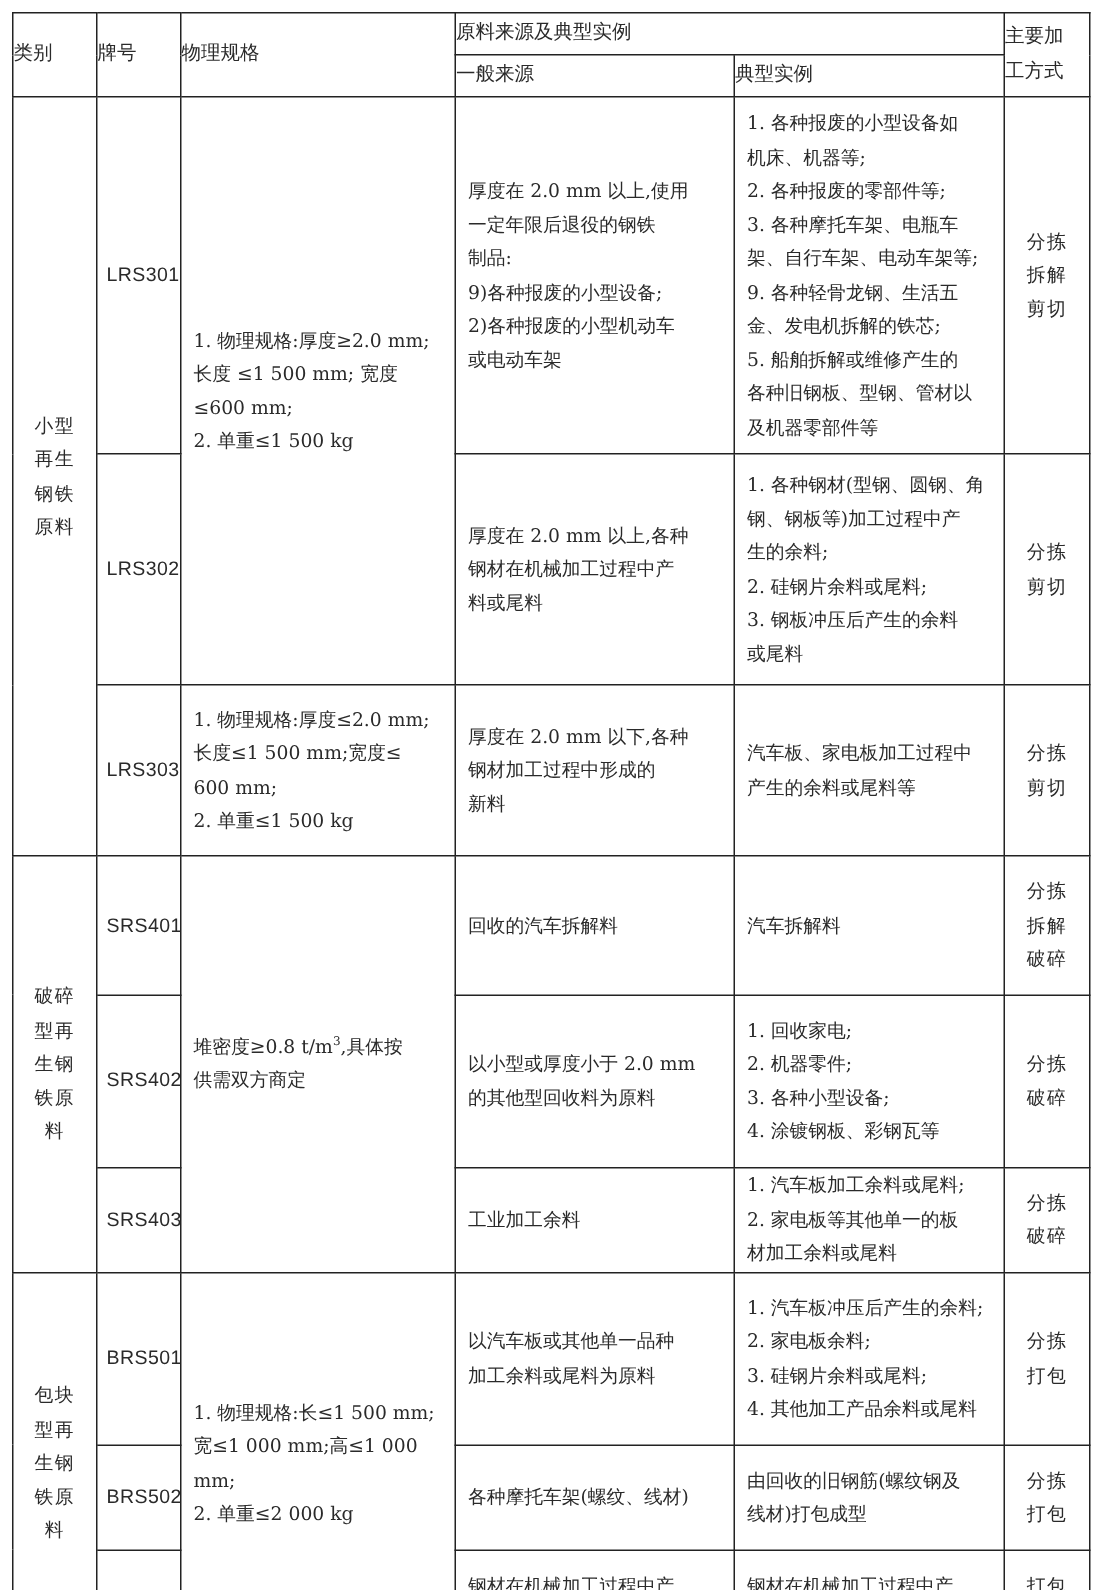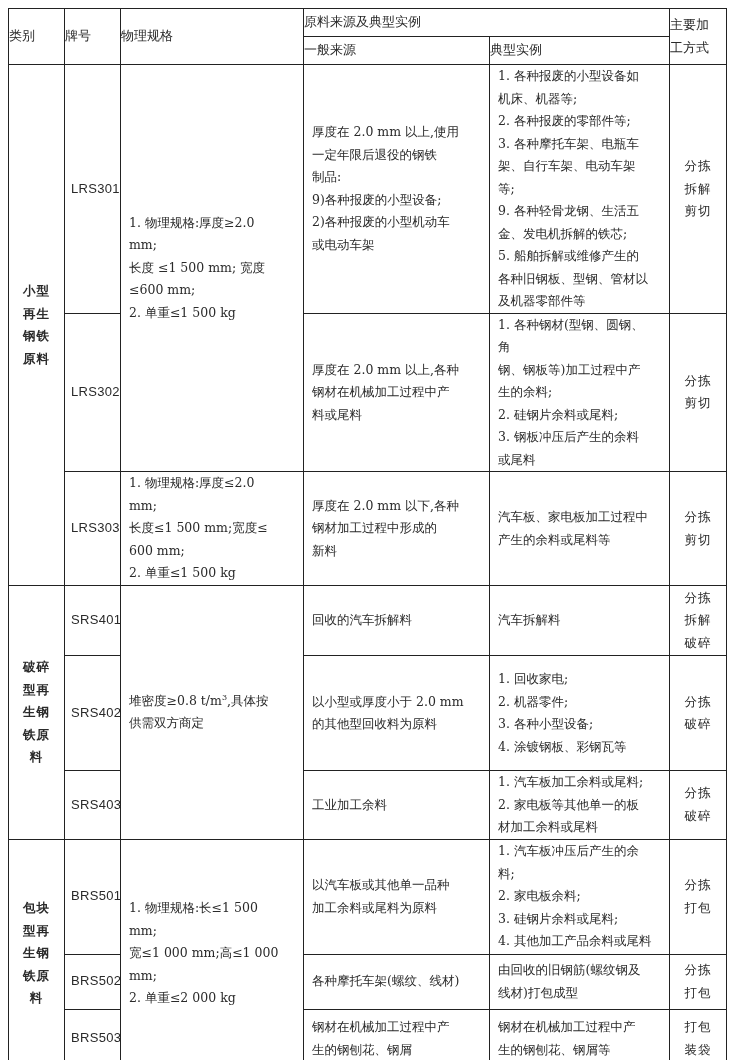--- a/index.html
+++ b/index.html
@@ -3,24 +3,24 @@
 <meta charset="utf-8">
 <style>
   html, body { margin: 0; padding: 0; background: #ffffff; }
   body { width: 734px; height: 1060px; position: relative; overflow: hidden;
          font-family: "DejaVu Serif", "Liberation Serif", serif; color: #2a2a2a; }
   table { position: absolute; left: 8px; top: 8px; border-collapse: collapse;
           table-layout: fixed; width: 718px; }
   td, th { border: 1.5px solid #222; font-weight: normal; font-size: 12.5px;
            line-height: 22.5px; padding: 0; vertical-align: middle; }
   th { text-align: left; font-size: 13px; }
-  .l { text-align: left; padding: 0 17px 0 8px; }
+  .l { text-align: left; padding: 0 0 0 8px; }
   .code { text-align: left; padding-left: 6px; font-family: Liberation Sans, sans-serif; font-size: 13px; letter-spacing: 0.3px; }
-  .cat { text-align: center; padding: 0 10px; letter-spacing: 1px; font-weight: bold; }
-  .proc { text-align: center; padding: 0 8px; letter-spacing: 1px; }
+  .cat { text-align: center; padding: 0 10px; letter-spacing: 1px; }
+  .proc { text-align: center; padding: 12px 8px; letter-spacing: 1px; }
   .line { display: block; }
   sup { font-size: 8px; line-height: 0; }
 </style>
 </head>
 <body>
 
 <table>
   <colgroup>
     <col style="width:56px">
     <col style="width:56px">

